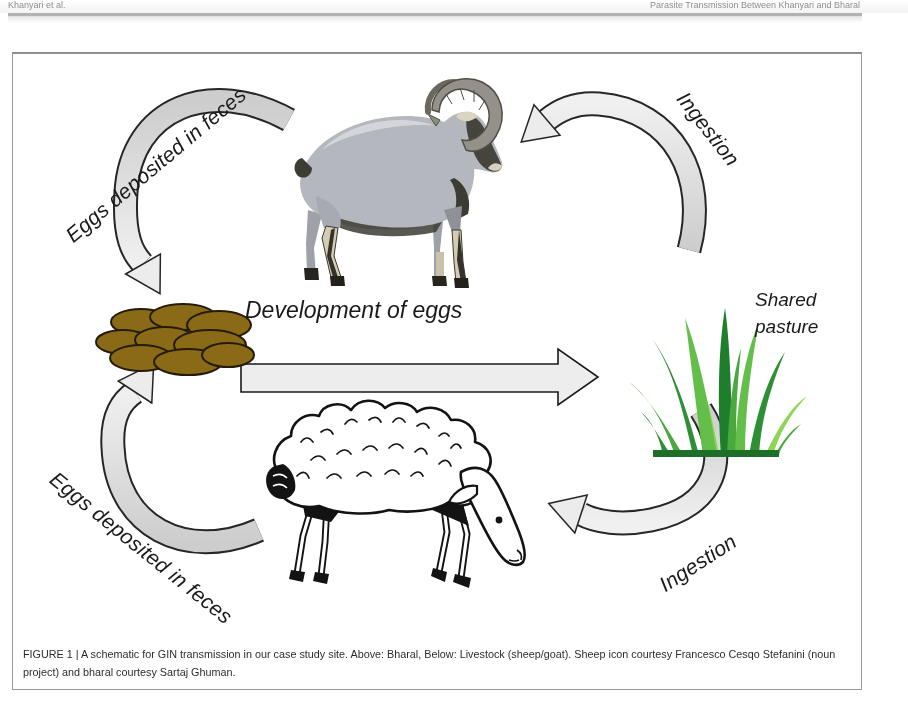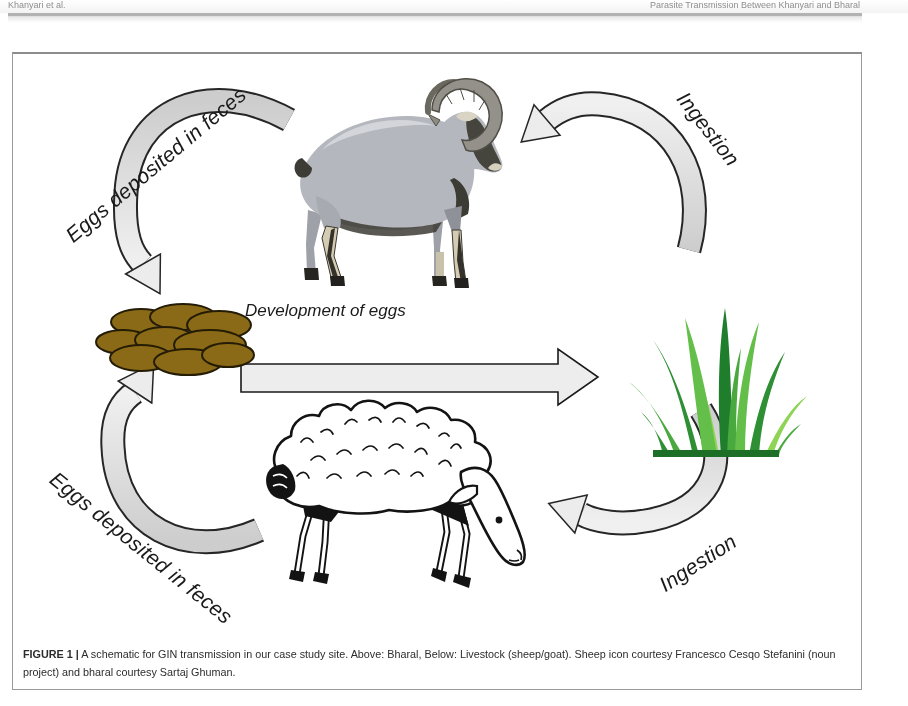--- a/index.html
+++ b/index.html
@@ -18,29 +18,29 @@
 
   
   .figure-box{position:absolute;left:12px;top:52px;width:850px;height:638px;
     background:#ffffff;border:1px solid #9a9a9a;border-top:2px solid #8d8d8d;box-sizing:border-box;}
   .fig-inner{position:absolute;left:0;top:0;width:848px;height:634px;}
   .diagram-svg{position:absolute;left:0;top:0;}
 
   
   .rot-label{position:absolute;white-space:nowrap;font-style:italic;font-size:21px;
     color:#1a1a1a;transform:translate(-50%,-50%) rotate(var(--r));letter-spacing:.2px;}
-  .center-text{position:absolute;left:232px;top:243px;font-style:italic;font-size:17px;
+  .center-text{position:absolute;left:232px;top:243px;font-style:italic;font-size:23px;
     line-height:27px;color:#1a1a1a;}
   .pasture-text{position:absolute;left:742px;top:232px;font-style:italic;font-size:19px;
     line-height:27px;color:#1a1a1a;}
 
   
   .caption{position:absolute;left:10px;top:592px;width:828px;font-size:10.8px;
     line-height:1.65;color:#2c2c2c;margin:0;}
-  .cap-bold{font-weight:bold;}
+  .cap-bold{font-weight:normal;}
 </style>
 </head>
 <body>
 
 <div class="page-header">
   <span class="rh rh-left">Khanyari et al.</span>
   <span class="rh rh-right">Parasite Transmission Between Khanyari and Bharal</span>
 </div>
 <div class="header-rule"></div>
 <div class="header-shade"></div>
@@ -211,16 +211,20 @@
 
     <div class="rot-label" style="left:143px;top:111px;--r:-40deg">Eggs deposited in feces</div>
     <div class="rot-label" style="left:128px;top:494px;--r:39deg">Eggs deposited in feces</div>
     <div class="rot-label" style="left:695px;top:75px;--r:52deg">Ingestion</div>
     <div class="rot-label" style="left:685px;top:509px;--r:-33deg">Ingestion</div>
 
     <div class="center-text">
       <div>Development of eggs</div>
     </div>
 
+    <div class="pasture-text">
+      <div>Shared</div>
+      <div>pasture</div>
+    </div>
 
     <p class="caption"><span class="cap-bold">FIGURE 1 |</span> <span>A schematic for GIN transmission in our case study site. Above: Bharal, Below: Livestock (sheep/goat). Sheep icon courtesy Francesco Cesqo Stefanini (noun project) and bharal courtesy Sartaj Ghuman.</span></p>
   </div>
 </div>
 
 </body></html>

